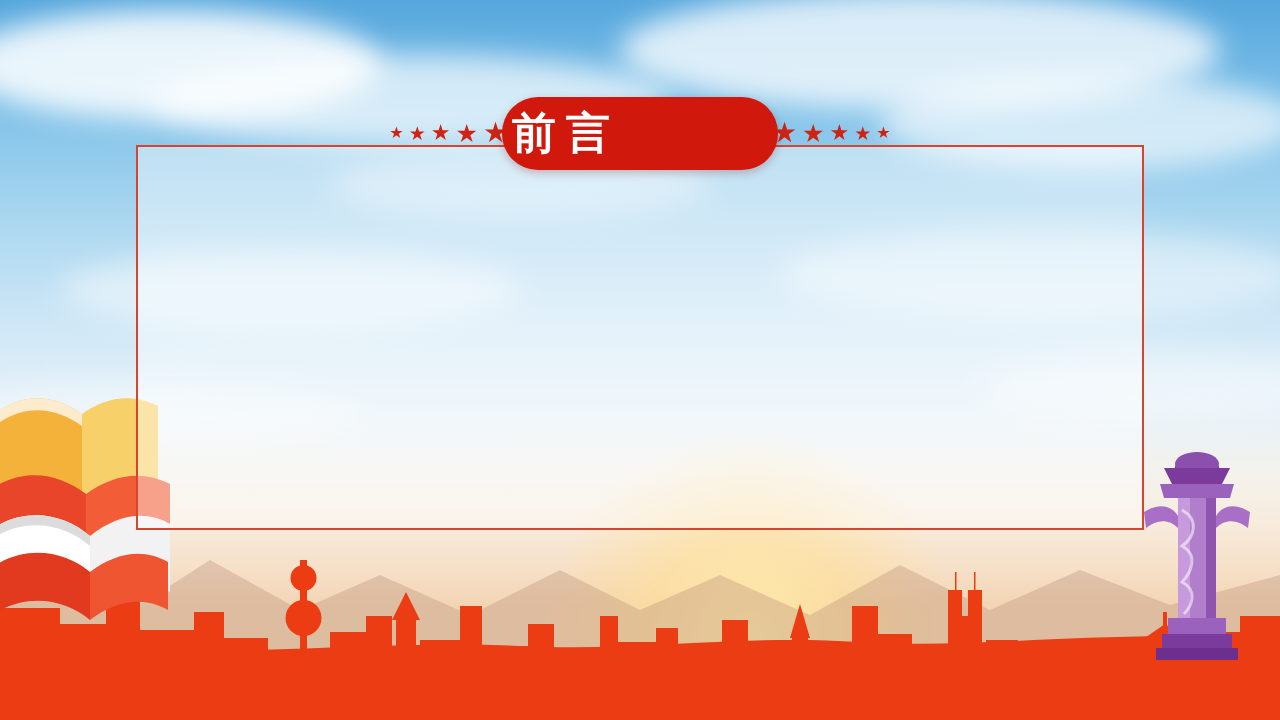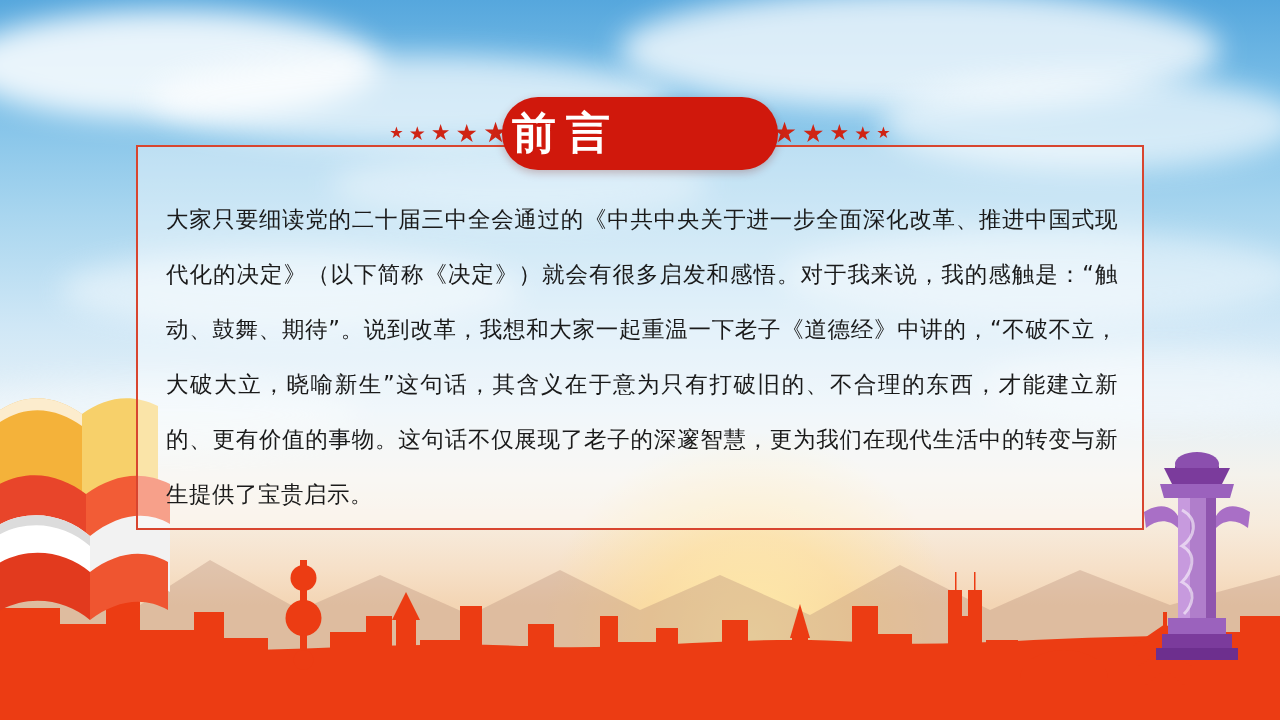--- a/index.html
+++ b/index.html
@@ -294,15 +294,14 @@
 
     <div class="stars right">
       <span>★</span>
       <span>★</span>
       <span>★</span>
       <span>★</span>
       <span>★</span>
     </div>
   </div>
 
-  <div class="body-text">大家只要细读党的二十届三中全会通过的《中共中央关于进一步全面深化改革、推进中国式现代化的决定》（以下简称《决定》）就会有很多启发和感悟。对于我来说，我的感触是：“触动、鼓舞、期待”。说到改革，我想和大家一起重温一下老子《道德经》中讲的，“不破不立，大破大立，晓喻新生”这句话，其含义在于意为只有打破旧的、不合理的东西，才能建立新的、更有价值的事物。这句话不仅展现了老子的深邃智慧，更为我们在现代生活中的转变与新生提供了宝贵启示。</div>
 
 </div>
 
 </body></html>

